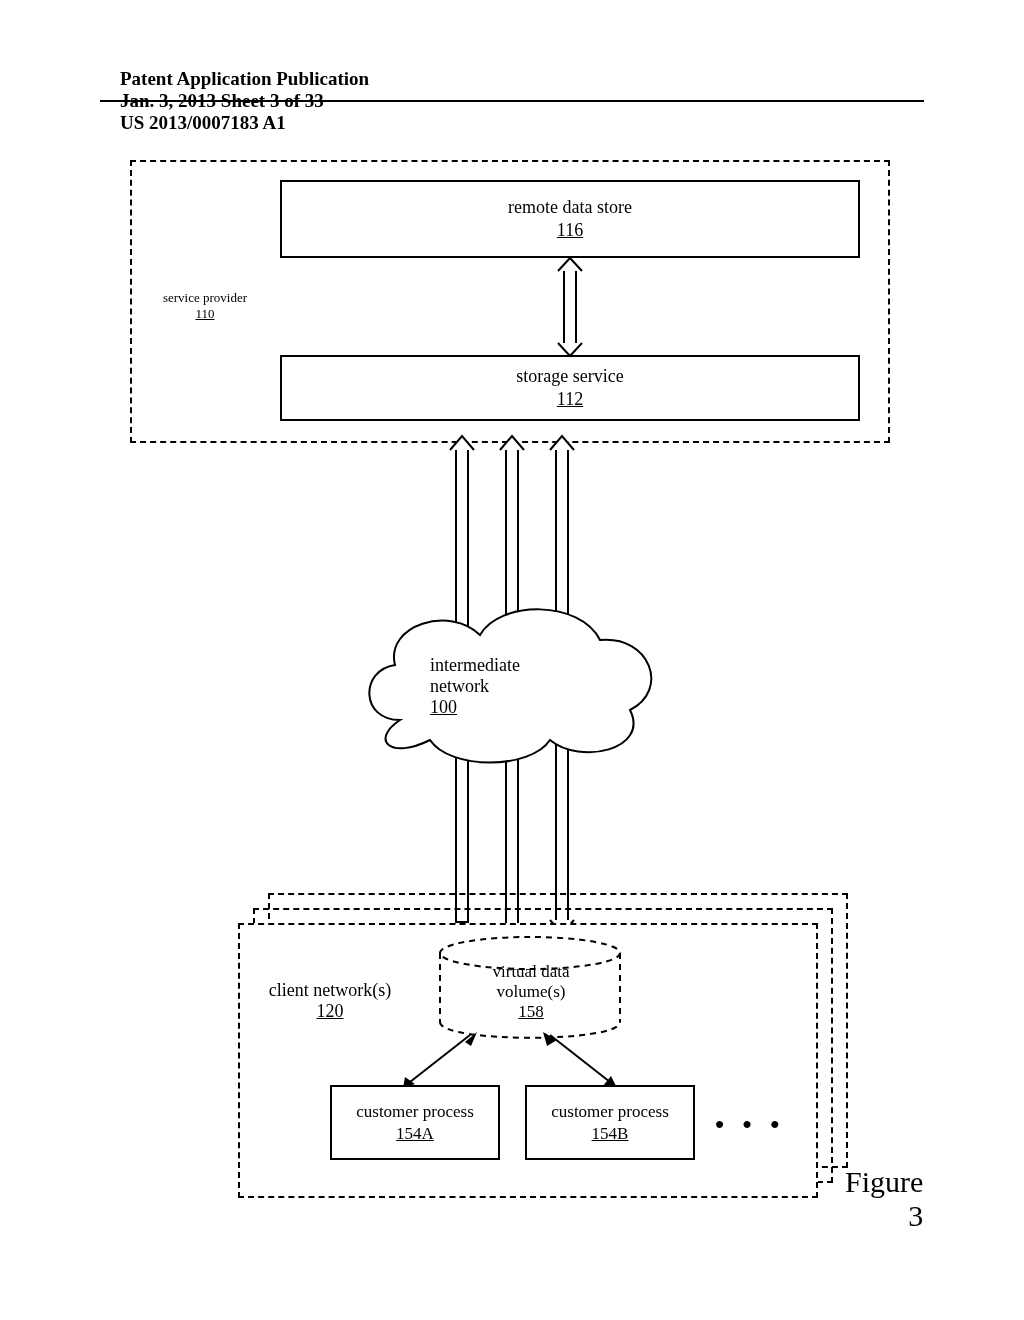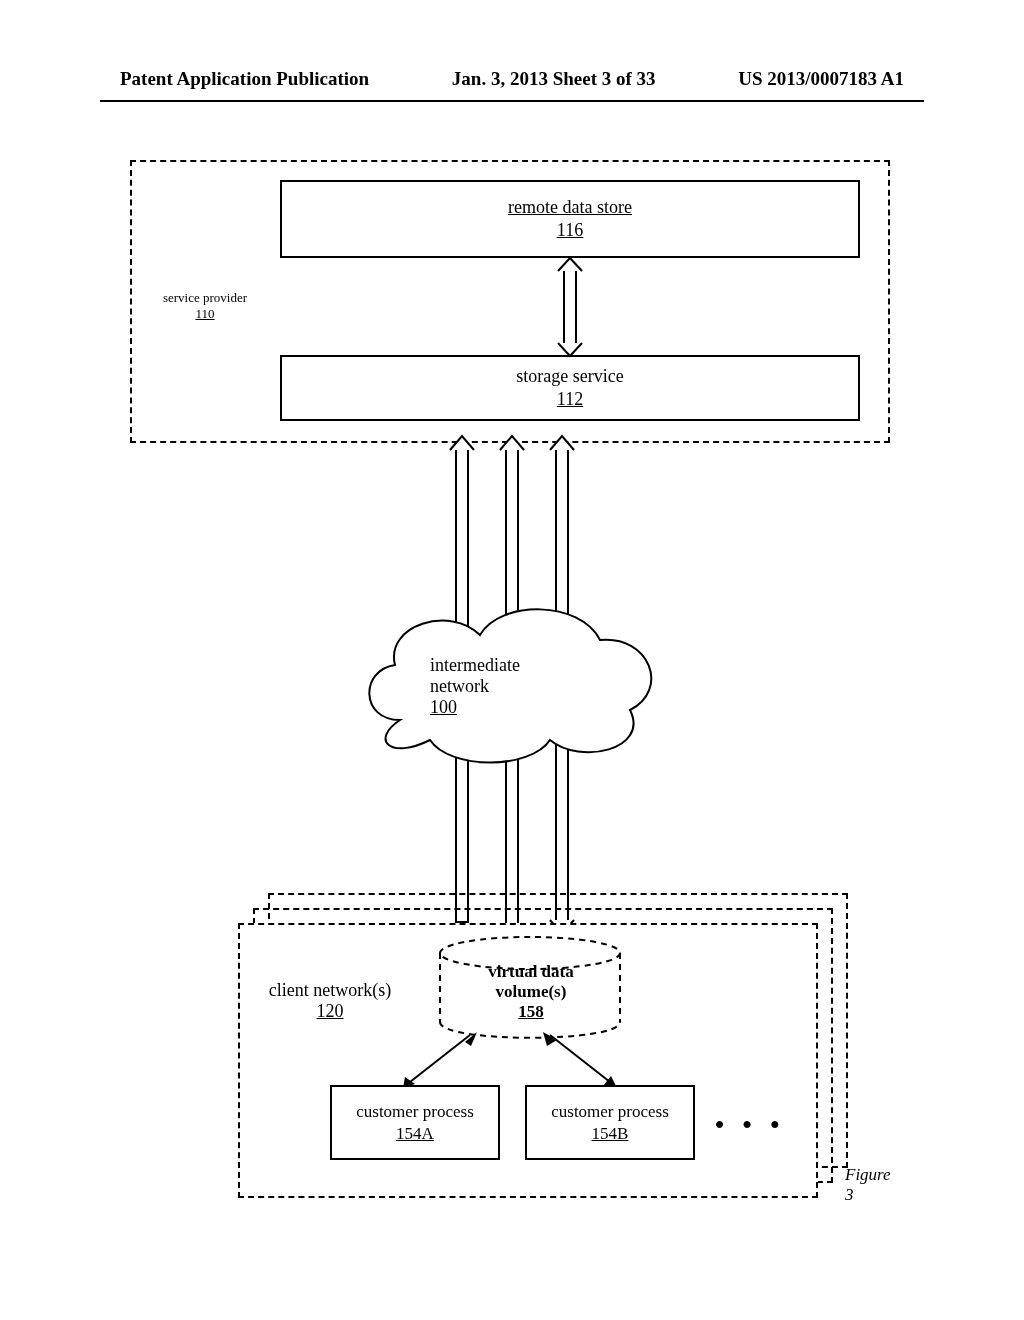--- a/index.html
+++ b/index.html
@@ -20,20 +20,21 @@
     position: absolute;
     top: 68px;
     left: 0;
     width: 1024px;
     height: 30px;
     display: flex;
     justify-content: space-between;
     padding: 0 120px 0 120px;
     font-size: 19px;
     font-weight: bold;
+    flex-direction: column;
   }
   .header-rule {
     position: absolute;
     top: 100px;
     left: 100px;
     width: 824px;
     border-top: 2px solid #000;
   }
 
   
@@ -72,21 +73,21 @@
     font-size: 18px;
     display: flex;
     flex-direction: column;
     justify-content: center;
     align-items: center;
     gap: 2px;
   }
 
   .remote-store {
     top: 20px; left: 150px;
-    width: 580px; height: 78px; text-decoration: underline;
+    width: 580px; height: 78px;
   }
   .storage-service {
     top: 195px; left: 150px;
     width: 580px; height: 66px;
   }
 
   
   .cloud {
     position: absolute;
     top: 430px;
@@ -135,21 +136,20 @@
     position: absolute;
     top: 775px; left: 300px;
     width: 200px; height: 105px;
   }
   .vdv-label {
     position: absolute;
     top: 802px; left: 325px;
     width: 152px;
     text-align: center;
     font-size: 17px;
-    font-weight: bold;
   }
 
   .cust-a {
     top: 925px; left: 200px;
     width: 170px; height: 75px;
     font-size: 17px;
   }
   .cust-b {
     top: 925px; left: 395px;
     width: 170px; height: 75px;
@@ -160,23 +160,23 @@
     top: 950px; left: 585px;
     font-size: 26px;
     letter-spacing: 6px;
     font-weight: bold;
   }
 
   .fig-caption {
     position: absolute;
     top: 1005px;
     left: 715px;
-    font-size: 17px;
-    font-style: italic;
+    font-size: 30px;
     font-family: "Times New Roman", serif;
+    text-align: right;
   }
 
 </style>
 </head>
 <body>
 
 <div class="page">
   <div class="header">
     <span>Patent Application Publication</span>
     <span>Jan. 3, 2013   Sheet 3 of 33</span>

